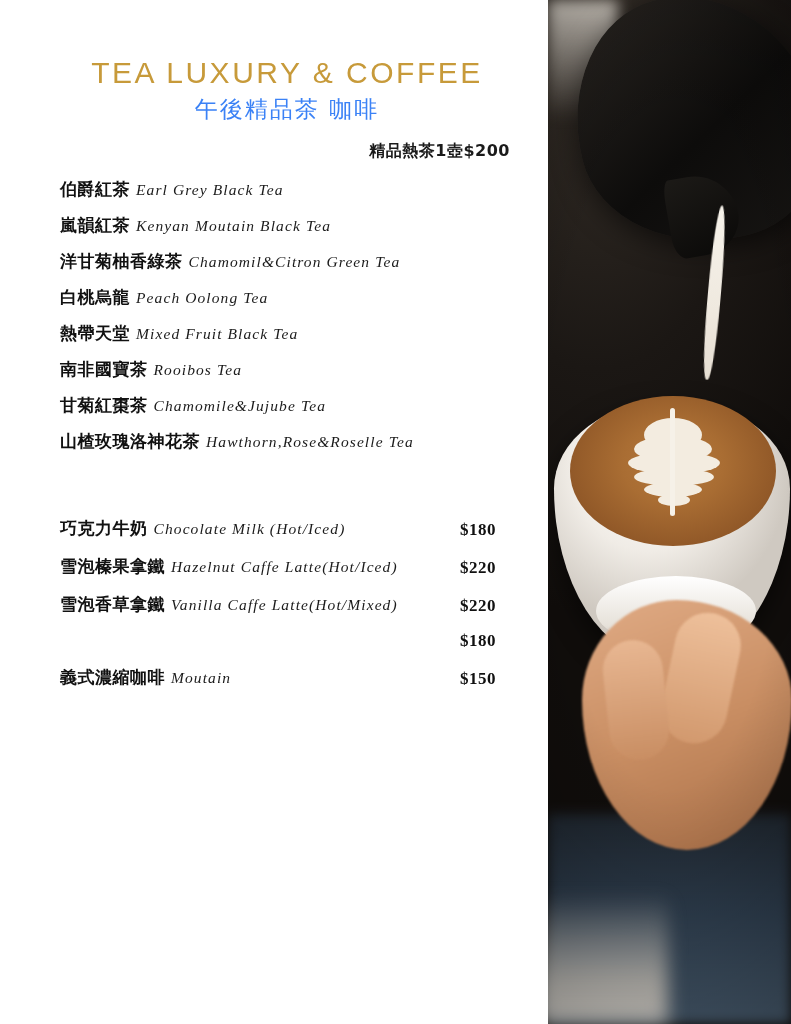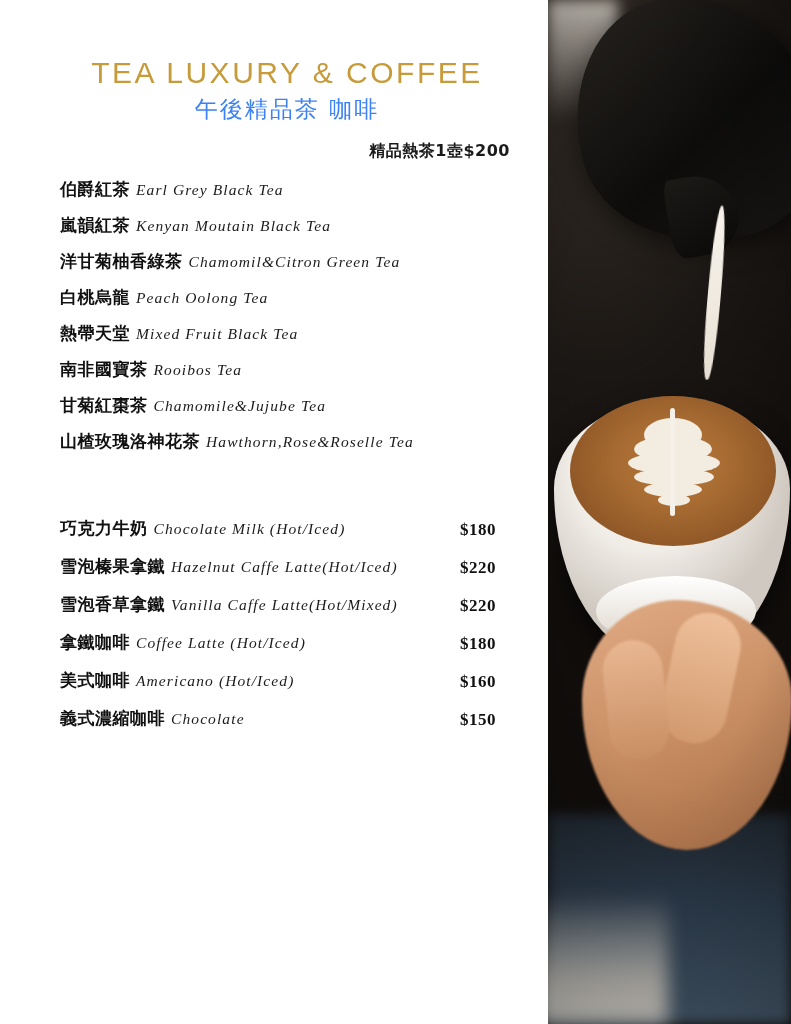--- a/index.html
+++ b/index.html
@@ -280,37 +280,26 @@
         <span class="price">$220</span>
       </li>
       <li class="coffee-row">
         <span class="names">
           <span class="cn">雪泡香草拿鐵</span>
           <span class="en">Vanilla Caffe Latte(Hot/Mixed)</span>
         </span>
         <span class="price">$220</span>
       </li>
       <li class="coffee-row">
-        <span class="names">
-          <span class="cn">拿鐵咖啡</span>
-          <span class="en">Coffee Latte (Hot/Iced)</span>
-        </span>
         <span class="price">$180</span>
-      </li>
-      <li class="coffee-row">
-        <span class="names">
-          <span class="cn">美式咖啡</span>
-          <span class="en">Americano (Hot/Iced)</span>
-        </span>
-        <span class="price">$160</span>
       </li>
       <li class="coffee-row">
         <span class="names">
           <span class="cn">義式濃縮咖啡</span>
-          <span class="en">Chocolate</span>
+          <span class="en">Moutain</span>
         </span>
         <span class="price">$150</span>
       </li>
     </ul>
 
   </div>
 
   <div id="photo-col">
     <div class="ph-layer" id="ph-bg"></div>
     <div class="ph-layer" id="ph-toplight"></div>

